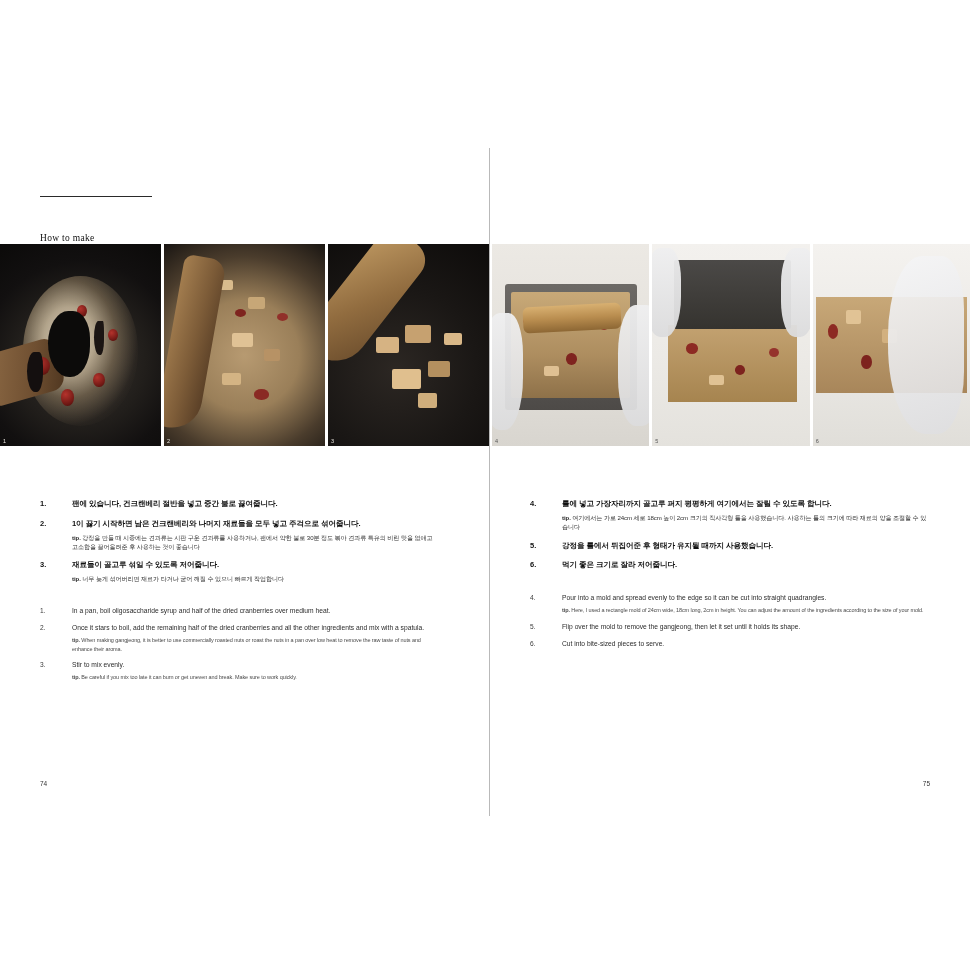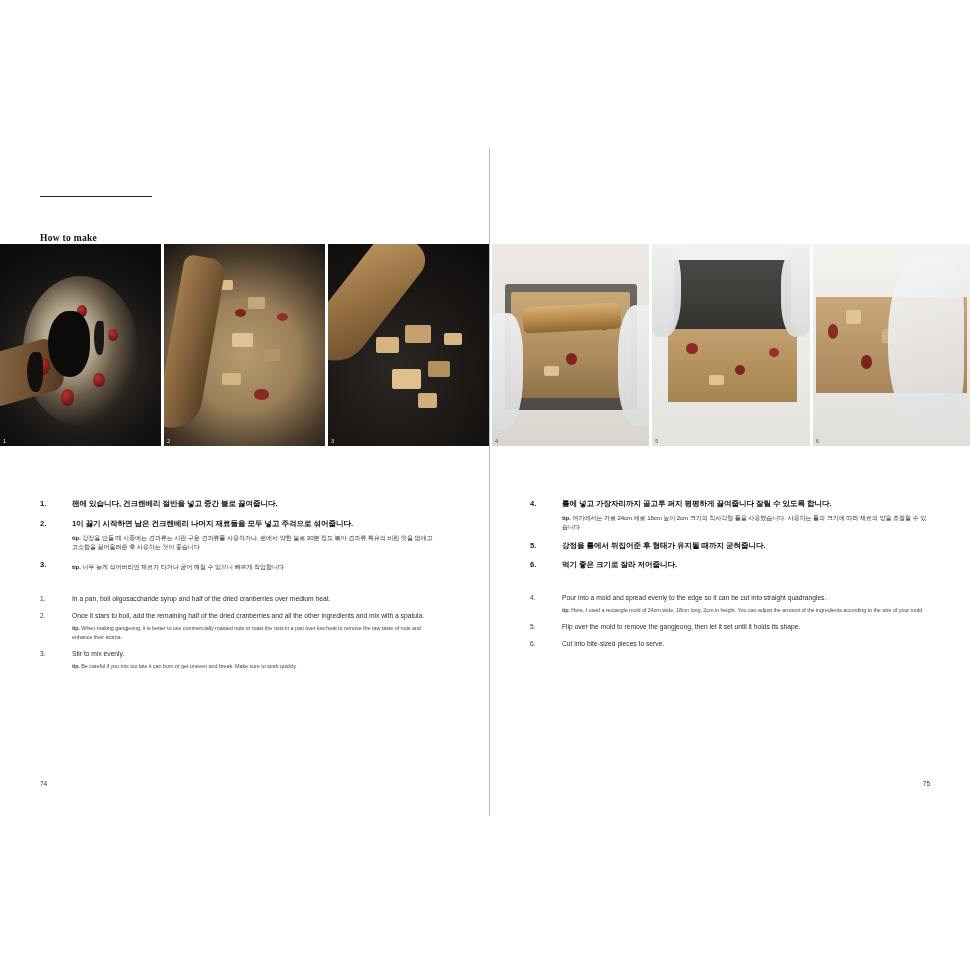--- a/index.html
+++ b/index.html
@@ -45,21 +45,21 @@
     width: 230px;
   }
   .header .rule {
     width: 112px;
     height: 1px;
     background: #2a2a2a;
     margin-bottom: 9px;
   }
   .header .title {
     font-family: "Liberation Serif", serif;
-    font-weight: bold;
+    font-weight: normal;
     font-size: 9.5px;
     letter-spacing: 0.3px;
     color: #111;
     margin-top: 36px;
   }
 
   
   .strip {
     position: absolute;
     top: 244px;
@@ -369,31 +369,32 @@
       <div class="step">
         <div class="n">1.</div>
         <div class="body">
           <div class="ko">팬에 있습니다, 건크랜베리 절반을 넣고 중간 불로 끓여줍니다.</div>
         </div>
       </div>
 
       <div class="step">
         <div class="n">2.</div>
         <div class="body">
-          <div class="ko">1이 끓기 시작하면 남은 건크랜베리 나머지 재료들을 모두 넣고 주걱으로 섞어줍니다.</div>
+          <div class="ko">1이 끓기 시작하면 남은 건크랜베리와 나머지 재료들을 모두 넣고 주걱으로 섞어줍니다.</div>
           <div class="tip">
             <b>tip.</b>
             <span>강정을 만들 때 시중에는 견과류는 시판 구운 견과류를 사용하거나, 팬에서 약한 불로 30분 정도 볶아 견과류 특유의 비린 맛을 없애고 고소함을 끌어올려준 후 사용하는 것이 좋습니다</span>
           </div>
         </div>
       </div>
 
       <div class="step">
         <div class="n">3.</div>
         <div class="body">
+          <div class="ko">재료들이 골고루 섞일 수 있도록 저어줍니다.</div>
           <div class="tip">
             <b>tip.</b>
             <span>너무 늦게 섞어버리면 재료가 타거나 굳어 깨질 수 있으니 빠르게 작업합니다</span>
           </div>
         </div>
       </div>
 
       <div class="en-block">
 
         <div class="en-step">
@@ -474,32 +475,32 @@
       <div class="num">6</div>
     </div>
 
   </div>
 
   <div class="instructions ins-right">
 
     <div class="step">
       <div class="n">4.</div>
       <div class="body">
-        <div class="ko">틀에 넣고 가장자리까지 골고루 퍼지 평평하게 끓여줍니다 잘릴 수 있도록 합니다.</div>
+        <div class="ko">틀에 넣고 가장자리까지 골고루 퍼지 평평하게 여기에서는 잘릴 수 있도록 합니다.</div>
         <div class="tip">
           <b>tip.</b>
           <span>여기에서는 가로 24cm 세로 18cm 높이 2cm 크기의 직사각형 틀을 사용했습니다. 사용하는 틀의 크기에 따라 재료의 양을 조절할 수 있습니다</span>
         </div>
       </div>
     </div>
 
     <div class="step">
       <div class="n">5.</div>
       <div class="body">
-        <div class="ko">강정을 틀에서 뒤집어준 후 형태가 유지될 때까지 굳혀줍니다.</div>
+        <div class="ko">강정을 틀에서 뒤집어준 후 형태가 유지될 때까지 사용했습니다.</div>
       </div>
     </div>
 
     <div class="step">
       <div class="n">6.</div>
       <div class="body">
         <div class="ko">먹기 좋은 크기로 잘라 저어줍니다.</div>
       </div>
     </div>
 

